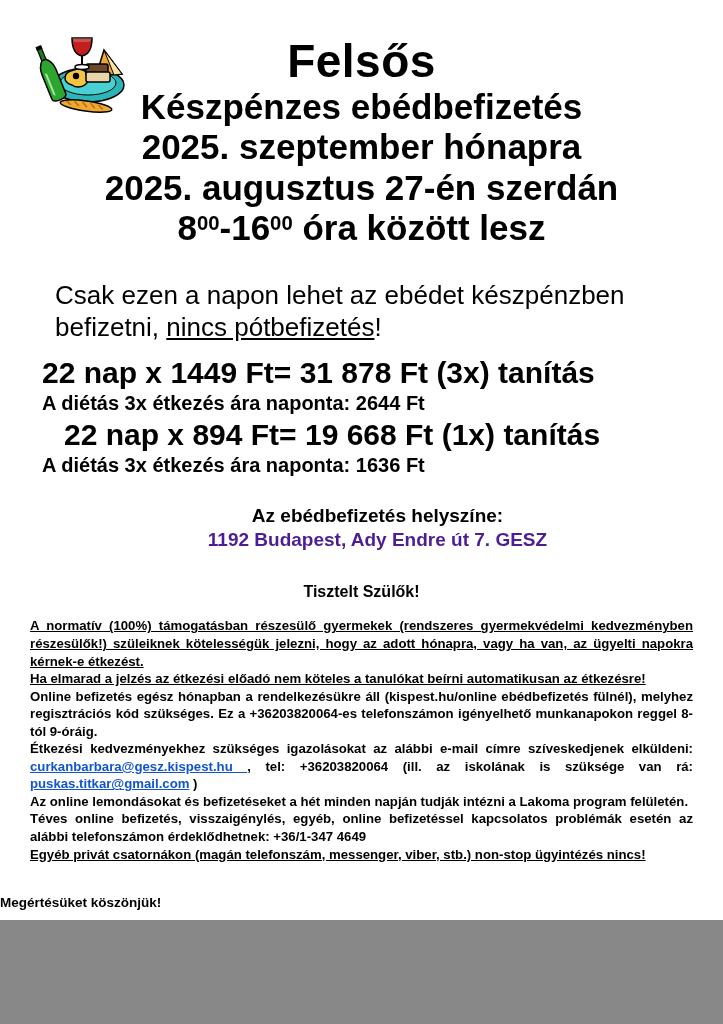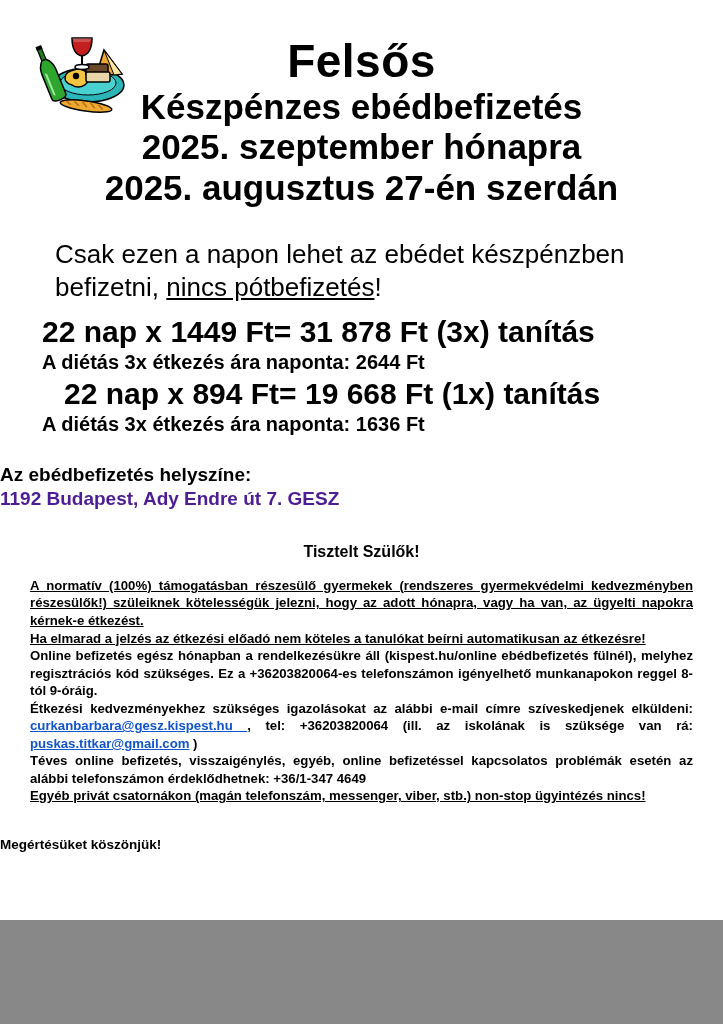--- a/index.html
+++ b/index.html
@@ -54,21 +54,21 @@
     font-size: 30px;
     font-weight: bold;
     line-height: 1.1;
   }
   .price-line.indent { padding-left: 22px; }
   .diet-line {
     font-size: 20px;
     font-weight: bold;
     line-height: 1.45;
   }
-  .location { margin-top: 24px; text-align: left; }
+  .location { margin-top: 24px; text-align: center; padding-left: 32px; }
   .location-heading {
     font-size: 19px;
     font-weight: bold;
     line-height: 1.25;
   }
   .location-address {
     font-size: 19px;
     font-weight: bold;
     line-height: 1.25;
     color: #4c1d95;
@@ -136,20 +136,21 @@
       <ellipse cx="60" cy="76" rx="26" ry="5" fill="#F0A830" stroke="#000" stroke-width="1.5"></ellipse>
       <path d="M40 74 l5 3 M48 73 l5 4 M56 72.5 l5 4.5 M64 72.5 l5 4.5 M72 73 l5 4" stroke="#B5761A" stroke-width="1.6" fill="none"></path>
     </g>
   </svg>
 
   <div class="header">
     <div class="h-main">Felsős</div>
     <div class="h-line">Készpénzes ebédbefizetés</div>
     <div class="h-line">2025. szeptember hónapra</div>
     <div class="h-line">2025. augusztus 27-én szerdán</div>
+    <div class="h-line"><span>8</span><sup>00</sup><span>-16</span><sup>00</sup><span> óra között lesz</span></div>
   </div>
 
   <div class="notice"><span>Csak ezen a napon lehet az ebédet készpénzben befizetni, </span><span class="u">nincs pótbefizetés</span><span>!</span></div>
 
   <div class="pricing">
     <div class="price-line">22 nap x 1449 Ft= 31 878 Ft (3x) tanítás</div>
     <div class="diet-line">A diétás 3x étkezés ára naponta: 2644 Ft</div>
     <div class="price-line indent">22 nap x 894 Ft= 19 668 Ft (1x) tanítás</div>
     <div class="diet-line">A diétás 3x étkezés ára naponta: 1636 Ft</div>
   </div>
@@ -159,19 +160,20 @@
     <div class="location-address">1192 Budapest, Ady Endre út 7. GESZ</div>
   </div>
 
   <div class="greeting">Tisztelt Szülők!</div>
 
   <div class="body-text">
     <p><span class="u">A normatív (100%) támogatásban részesülő gyermekek (rendszeres gyermekvédelmi kedvezményben részesülők!) szüleiknek kötelességük jelezni, hogy az adott hónapra, vagy ha van, az ügyelti napokra kérnek-e étkezést.</span></p>
     <p><span class="u">Ha elmarad a jelzés az étkezési előadó nem köteles a tanulókat beírni automatikusan az étkezésre!</span></p>
     <p><span>Online befizetés egész hónapban a rendelkezésükre áll (kispest.hu/online ebédbefizetés fülnél), melyhez regisztrációs kód szükséges. Ez a +36203820064-es telefonszámon igényelhető munkanapokon reggel 8-tól 9-óráig.</span></p>
     <p><span>Étkezési kedvezményekhez szükséges igazolásokat az alábbi e-mail címre szíveskedjenek elküldeni: </span><span class="link">curkanbarbara@gesz.kispest.hu </span><span>, tel: +36203820064  (ill. az iskolának is szüksége van rá: </span><span class="link">puskas.titkar@gmail.com</span><span> )</span></p>
+    <p><span>Az online lemondásokat és befizetéseket a hét minden napján tudják intézni a Lakoma program felületén.</span></p>
     <p><span>Téves online befizetés, visszaigénylés, egyéb, online befizetéssel kapcsolatos problémák esetén az alábbi telefonszámon érdeklődhetnek: +36/1-347 4649</span></p>
     <p><span class="u">Egyéb privát csatornákon (magán telefonszám, messenger, viber, stb.) non-stop ügyintézés nincs!</span></p>
   </div>
 
   <div class="closing">Megértésüket köszönjük!</div>
 
 </div>
 
 </body></html>

